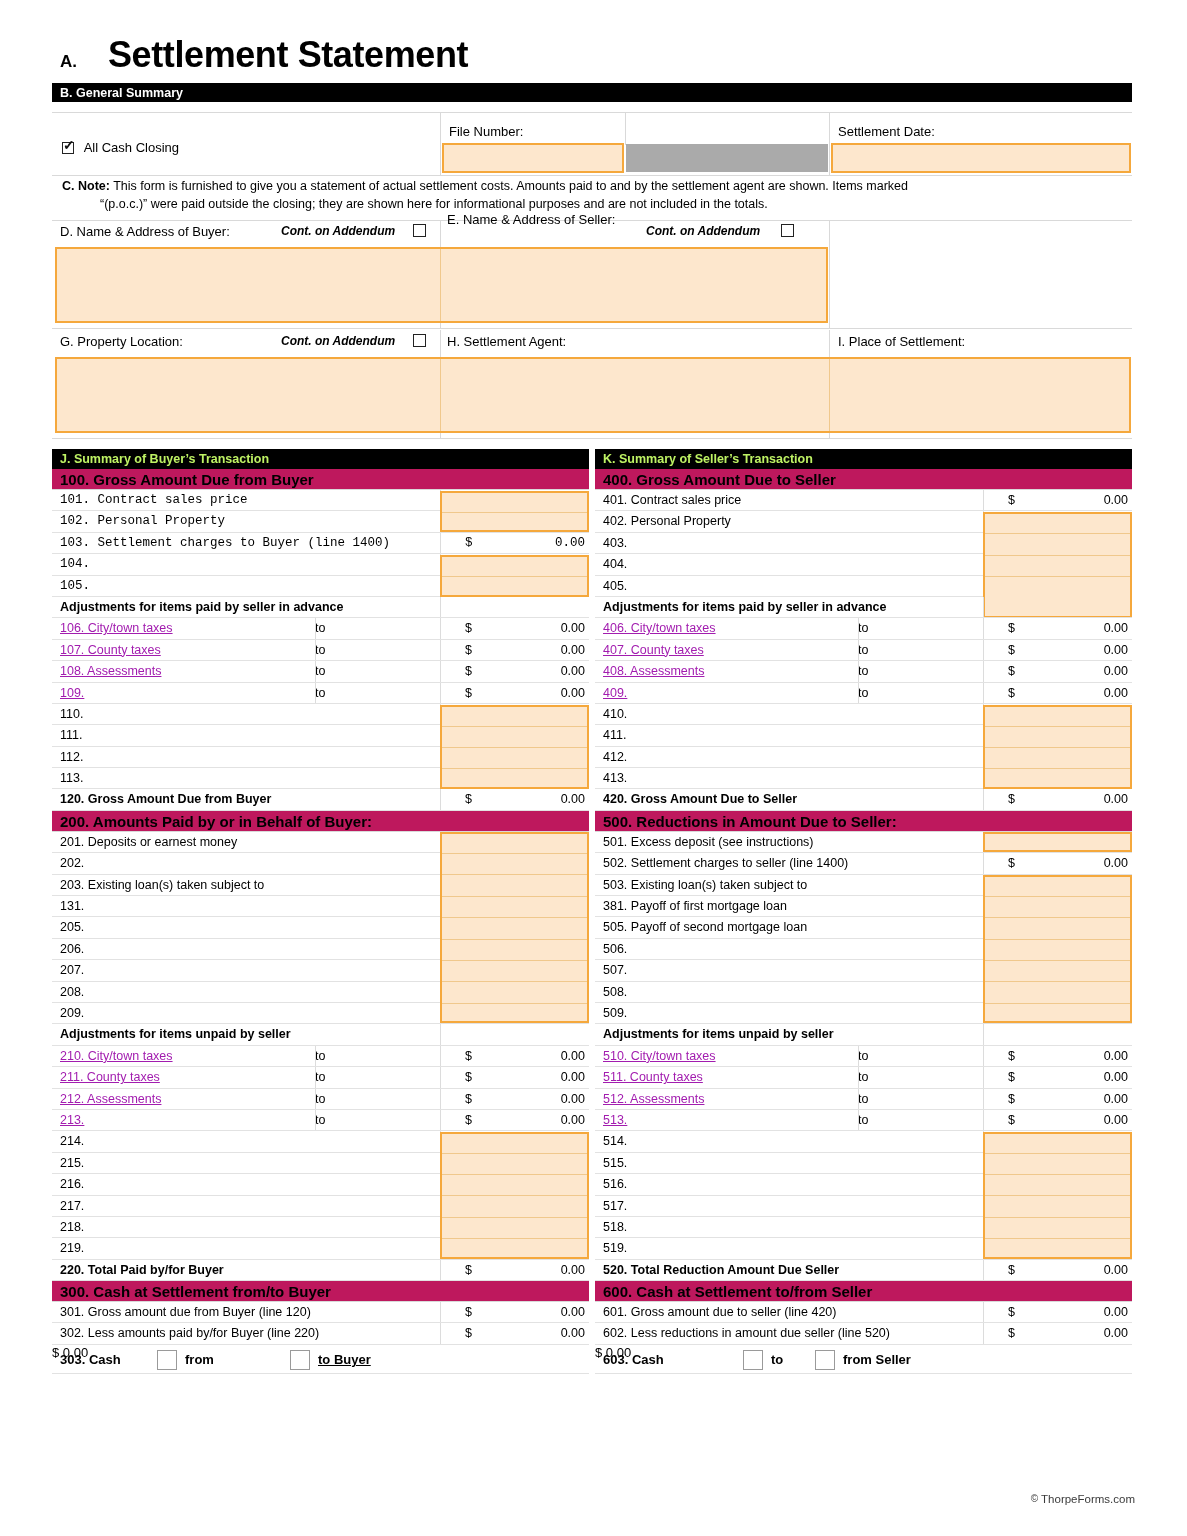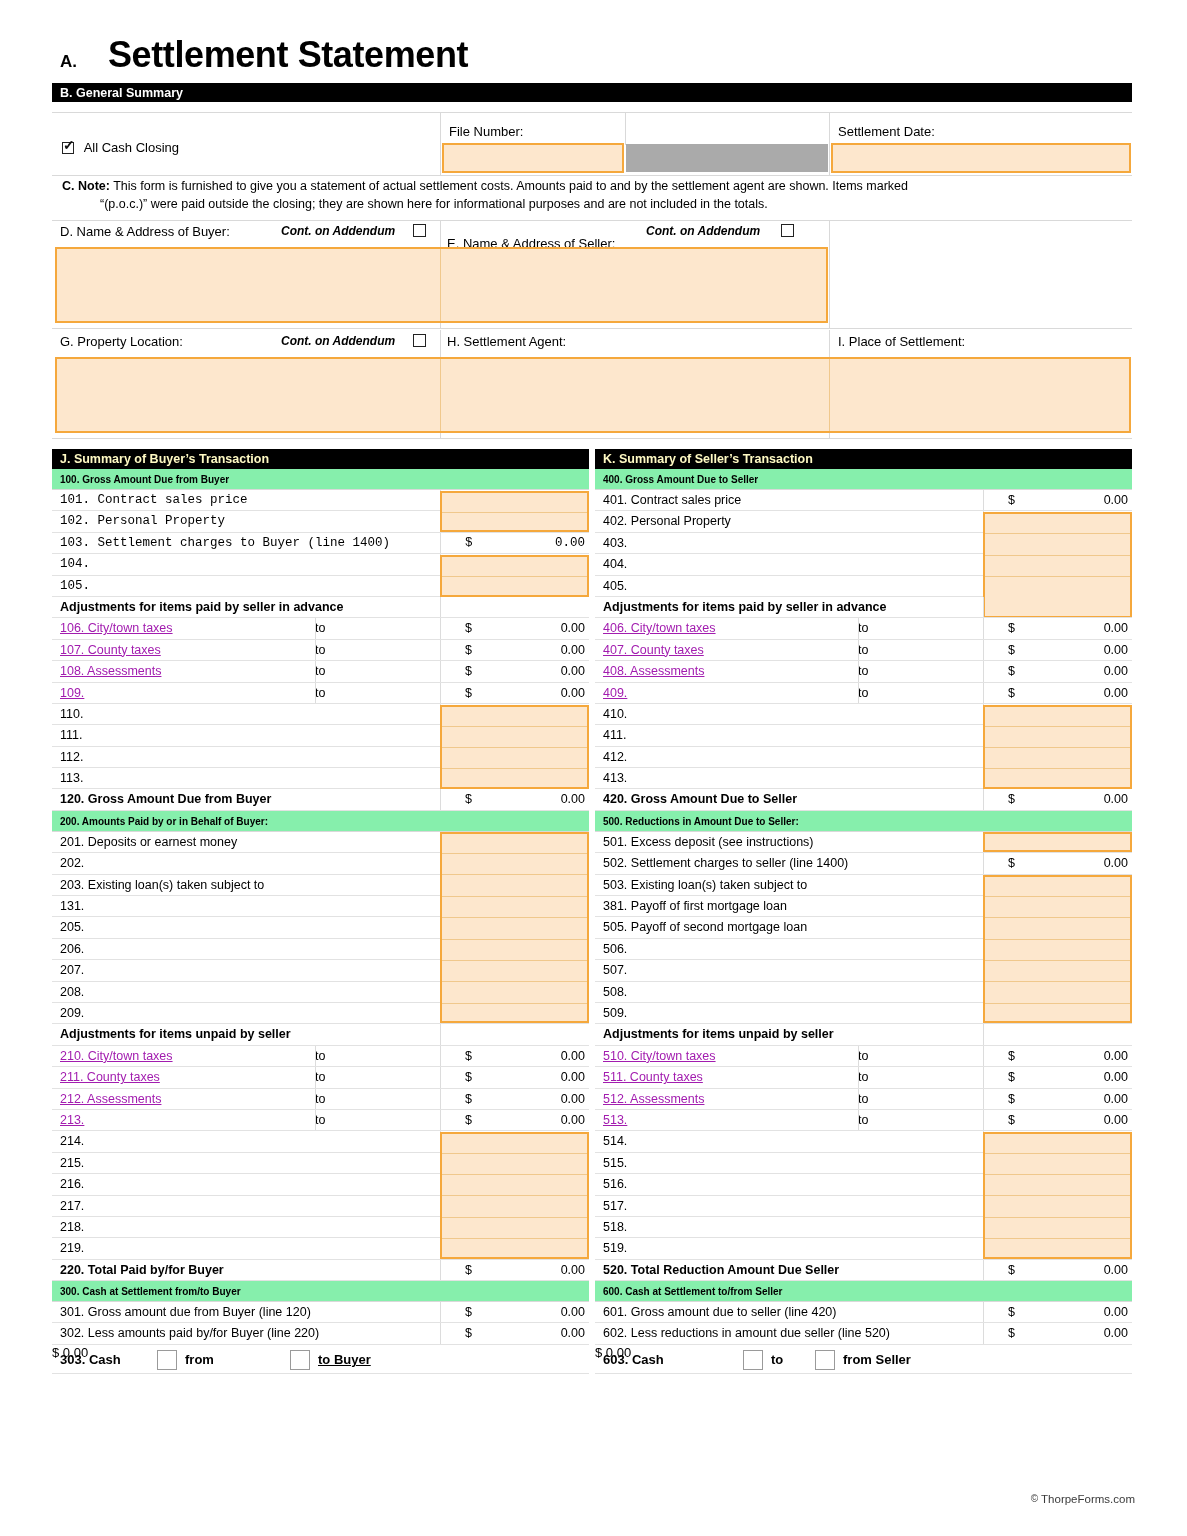--- a/index.html
+++ b/index.html
@@ -47,26 +47,26 @@
     content:"✓"; position:absolute; left:0px; top:-5px;
     font-size:14px; line-height:14px; color:#111; font-weight:bold;
   }
   .ckbox-sq { position:absolute; width:13px; height:13px; border:1.4px solid #222; background:#fff; }
 
   .note { position:absolute; font-size:12.5px; line-height:18px; }
 
   
   .tbl { position:absolute; width:537px; }
   .hdrbar {
-    height:20px; background:#000; color:#fef9c3;
+    height:20px; background:#000; color:#bef264;
     font-size:12.5px; font-weight:bold; line-height:20px; padding-left:8px;
   }
   .subbar {
-    height:21px; background:#86efac; color:#000;
-    font-size:10px; font-weight:bold; line-height:21px; padding-left:8px;
+    height:21px; background:#be185d; color:#000;
+    font-size:15px; font-weight:bold; line-height:21px; padding-left:8px;
     border-bottom:1px solid #d9d9d9;
   }
   .row {
     position:relative; height:21.4px;
     border-bottom:1px solid #e2e2e2;
     font-size:12.5px;
   }
   .row .lab { position:absolute; left:8px; top:3px; white-space:nowrap; }
   .row .lab.blue { color:#a21caf;text-decoration:underline; }
   .row .lab.bold { font-weight:bold; }
@@ -130,21 +130,21 @@
 
   <div class="cell-line" style="left:52px; top:220px; width:1080px;"></div>
   <div class="vline" style="left:440px; top:220px; height:108px;"></div>
   <div class="vline" style="left:829px; top:220px; height:108px;"></div>
   <div class="cell-line" style="left:52px; top:328px; width:1080px;"></div>
 
   <div class="lbl" style="left:60px; top:224px;">D. Name &amp; Address of Buyer:</div>
   <div class="lbl ital" style="left:281px; top:224px;">Cont. on Addendum</div>
   <div class="ckbox-sq" style="left:413px; top:224px;"></div>
 
-  <div class="lbl" style="left:447px; top:236px;">E. Name &amp; Address of Seller:</div>
+  <div class="lbl" style="left:447px; top:212px;">E. Name &amp; Address of Seller:</div>
   <div class="lbl ital" style="left:646px; top:224px;">Cont. on Addendum</div>
   <div class="ckbox-sq" style="left:781px; top:224px;"></div>
 
   <div class="fill" style="left:55px; top:247px; width:773px; height:76px;"></div>
   <div class="vline" style="left:440px; top:249px; height:72px; background:#F0C88C;"></div>
   <div style="position:absolute; left:58px; top:250px; width:378px; height:70px; font-size:12.5px;"></div>
   <div style="position:absolute; left:446px; top:250px; width:378px; height:70px; font-size:12.5px;"></div>
 
   <div class="vline" style="left:440px; top:330px; height:108px;"></div>
   <div class="vline" style="left:829px; top:330px; height:108px;"></div>

